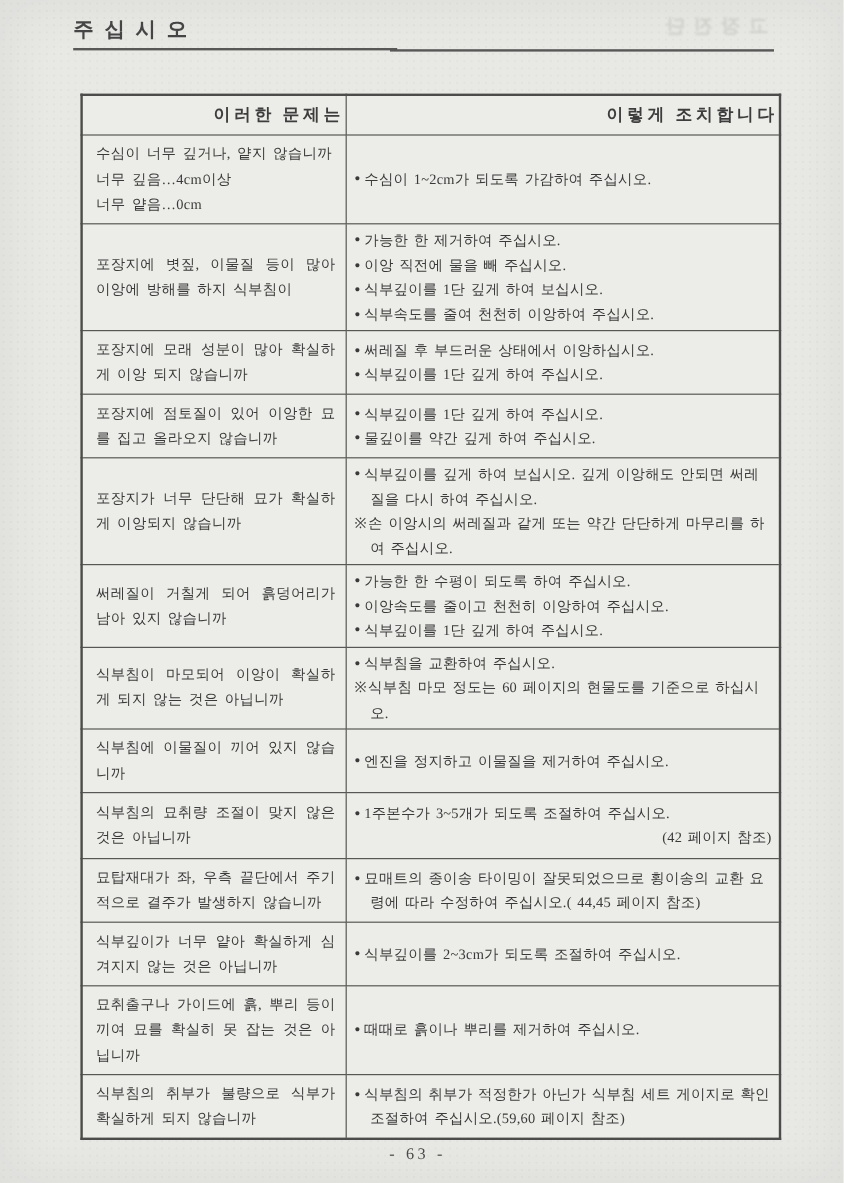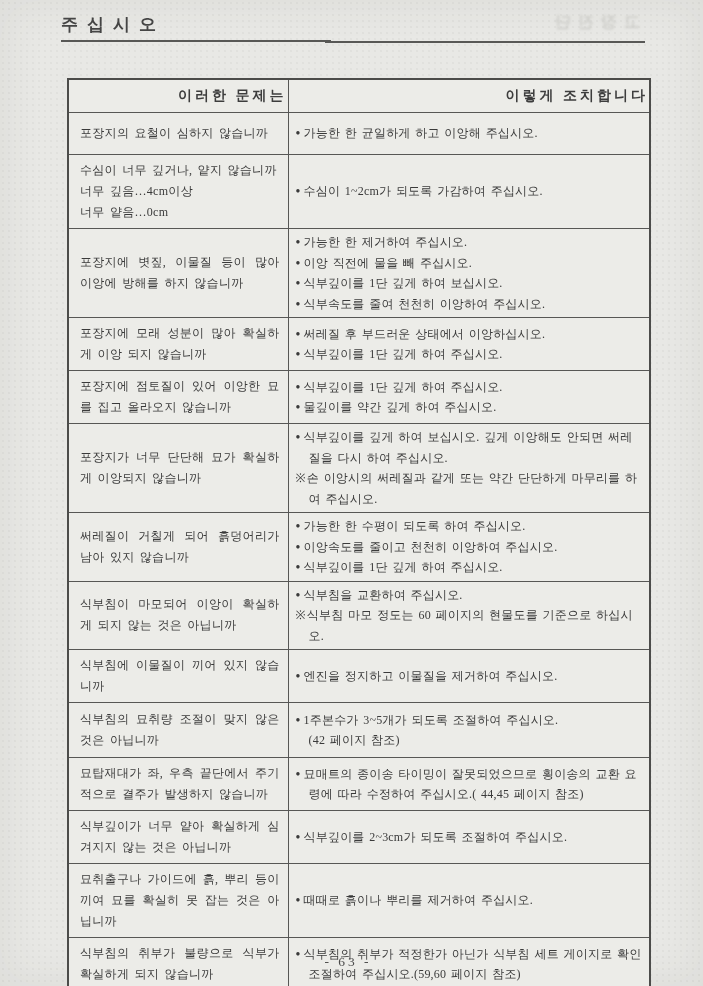--- a/index.html
+++ b/index.html
@@ -59,21 +59,21 @@
     white-space:pre-line;
     text-align:justify;
     word-spacing:2px;letter-spacing:.3px;
   }
   td.remedy{
     font-size:12px;line-height:20.5px;
     padding:3px 6px 3px 7px;
     word-spacing:1.5px;letter-spacing:.2px;
   }
   .line{padding-left:13px;text-indent:-13px;text-align:left;}
-  .line.cont{text-indent:0;}
+  .line.cont{text-indent:0;text-align:right;}
   .bullet{font-size:8px;vertical-align:2px;padding-right:3px;}
   .ref{padding-right:1px;}
   .page-number{
     position:absolute;left:0;top:954px;width:696px;
     text-align:center;font-size:13.5px;letter-spacing:3px;color:#4a4a4a;
     font-family:"Liberation Serif","DejaVu Serif",serif;
   }
 </style>
 </head>
 <body>
@@ -103,36 +103,30 @@
       <col style="width:220px">
       <col style="width:362px">
     </colgroup>
     <thead>
       <tr>
         <th>이러한 문제는</th>
         <th>이렇게 조치합니다</th>
       </tr>
     </thead>
     <tbody id="rows">
-        <tr style="height: 42px;">
-          <td class="problem">포장지의 요철이 심하지 않습니까</td>
-          <td class="remedy">
-            <div class="line"><span class="bullet">●</span>가능한 한 균일하게 하고 이앙해 주십시오.</div>
-          </td>
-        </tr>
         <tr style="height: 62px;">
           <td class="problem">수심이 너무 깊거나, 얕지 않습니까
 너무 깊음…4cm이상
 너무 얕음…0cm</td>
           <td class="remedy">
             <div class="line"><span class="bullet">●</span>수심이 1~2cm가 되도록 가감하여 주십시오.</div>
           </td>
         </tr>
         <tr style="height: 83px;">
-          <td class="problem">포장지에 볏짚, 이물질 등이 많아 이앙에 방해를 하지 않습니까</td>
+          <td class="problem">포장지에 볏짚, 이물질 등이 많아 이앙에 방해를 하지 식부침이</td>
           <td class="remedy">
             <div class="line"><span class="bullet">●</span>가능한 한 제거하여 주십시오.</div>
             <div class="line"><span class="bullet">●</span>이앙 직전에 물을 빼 주십시오.</div>
             <div class="line"><span class="bullet">●</span>식부깊이를 1단 깊게 하여 보십시오.</div>
             <div class="line"><span class="bullet">●</span>식부속도를 줄여 천천히 이앙하여 주십시오.</div>
           </td>
         </tr>
         <tr style="height: 45px;">
           <td class="problem">포장지에 모래 성분이 많아 확실하게 이앙 되지 않습니까</td>
           <td class="remedy">

